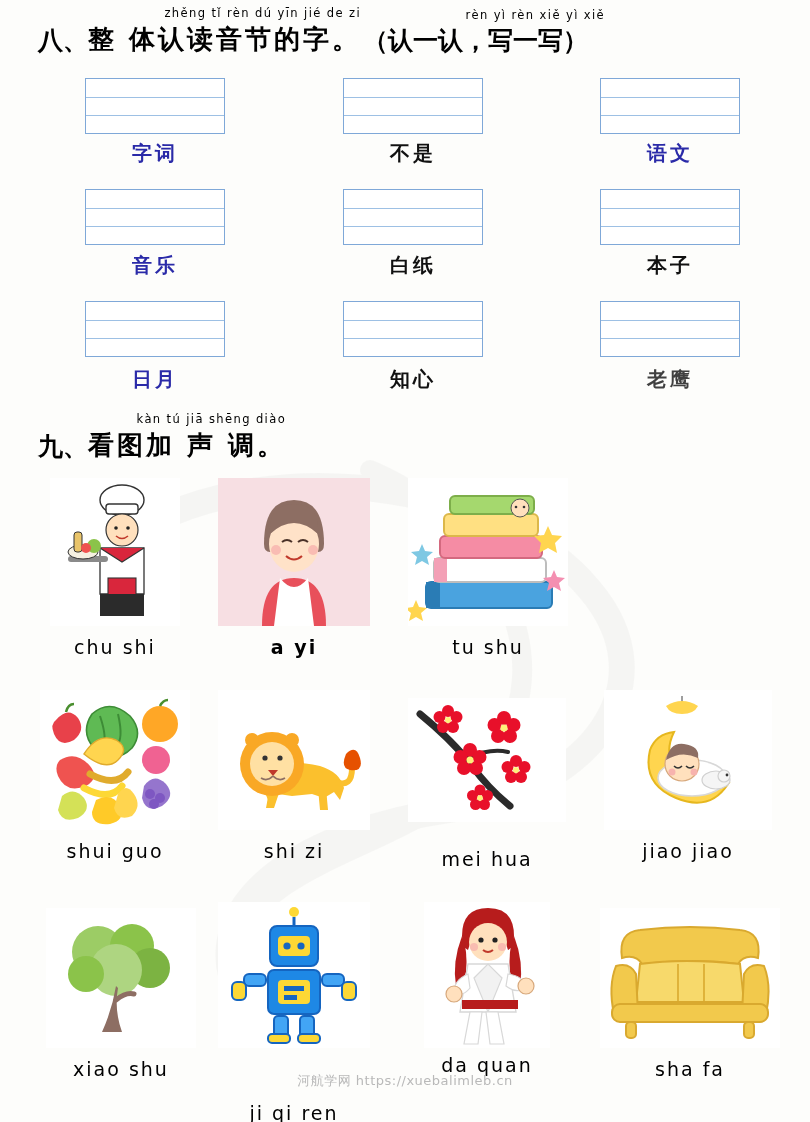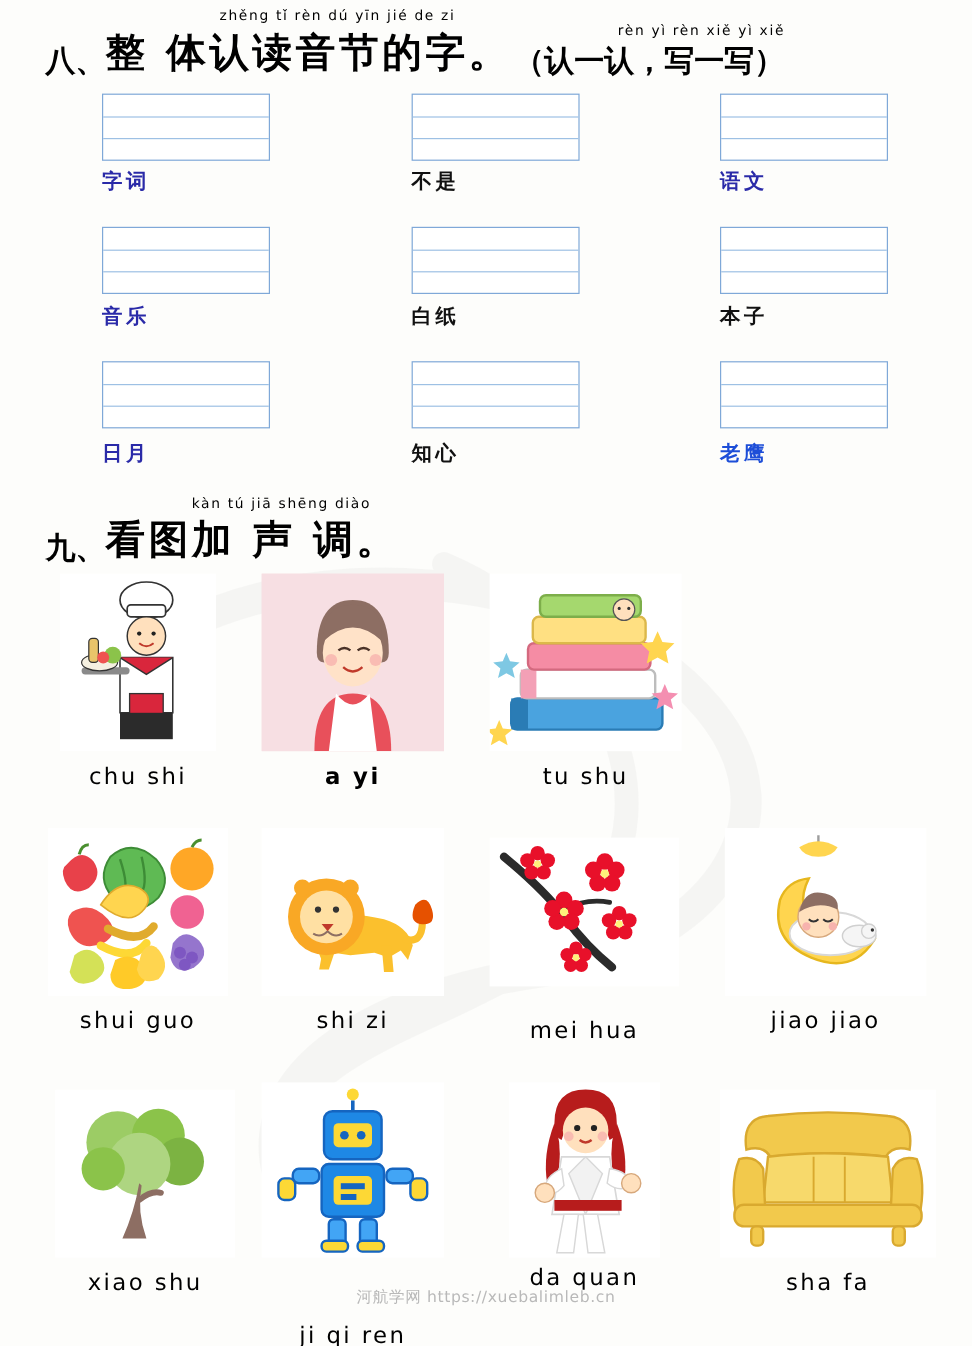--- a/index.html
+++ b/index.html
@@ -37,31 +37,30 @@
   }
   .head-stack {
     position: relative;
     display: inline-block;
   }
   .pinyin-line {
     position: absolute;
     bottom: 100%;
     left: 0;
     width: 100%;
-    text-align: center;
+    text-align: right;
     font-family: "DejaVu Sans", sans-serif;
     font-size: 11.5px;
     color: #000;
     letter-spacing: 1.4px;
     margin-bottom: 2px;
-    margin-left: 24px;
   }
   .head-cn {
     font-family: "DejaVu Sans", sans-serif;
-    font-size: 33px;
+    font-size: 26px;
     font-weight: bold;
     color: #000;
     letter-spacing: 3px;
   }
   .head-tail {
     font-family: "DejaVu Sans", sans-serif;
     font-size: 25px;
     font-weight: bold;
     color: #000;
   }
@@ -80,23 +79,23 @@
     left: 0;
     width: 100%;
     border-top: 1px solid #9dc0e4;
   }
   .write-box .row-line.r1 { top: 33.3%; }
   .write-box .row-line.r2 { top: 66.6%; }
 
   .word-label {
     position: absolute;
     width: 140px;
-    text-align: left;
-    font-family: "DejaVu Sans", sans-serif;
-    font-size: 17px;
+    text-align: center;
+    font-family: "DejaVu Sans", sans-serif;
+    font-size: 20px;
     font-weight: bold;
     color: #2a2aa8;
     letter-spacing: 3px;
   }
   .word-label.dark {
     color: #111111;
   }
 
   
   .pic-cell {
@@ -198,21 +197,21 @@
     <div class="row-line r1"></div>
     <div class="row-line r2"></div>
   </div>
   <div class="write-box" style="left:600px; top:301px;">
     <div class="row-line r1"></div>
     <div class="row-line r2"></div>
   </div>
 
   <div class="word-label" style="left:85px; top:366px;">日月</div>
   <div class="word-label dark" style="left:343px; top:366px;">知心</div>
-  <div class="word-label" style="left:600px; top:366px; color:#1d4ed8;">老鹰</div>
+  <div class="word-label" style="left:600px; top:366px; color:#404040;">老鹰</div>
 
   <div class="section-head" style="left:38px; top:428px;">
     <span class="sec-num">九、</span>
     <span class="head-stack">
       <span class="pinyin-line">kàn tú  jiā shēng diào</span>
       <span class="head-cn">看图加 声 调。</span>
     </span>
   </div>
 
   <div class="pic-cell" style="left:50px; top:478px;">

